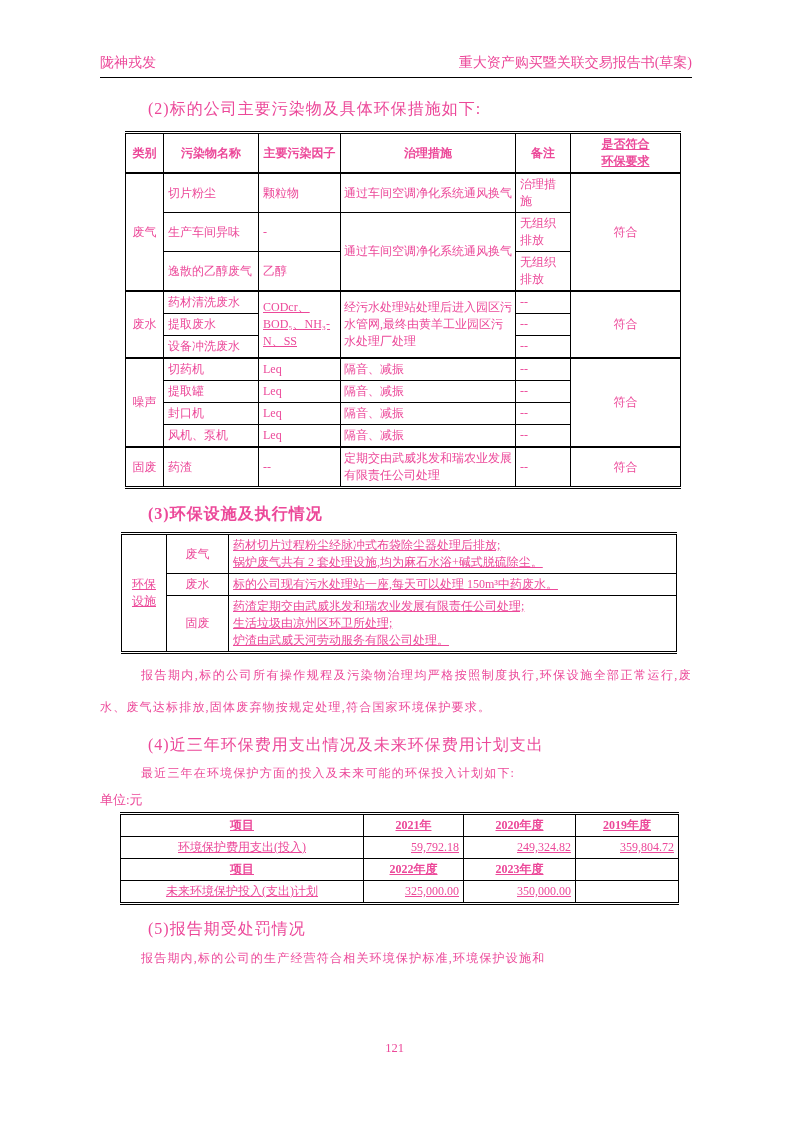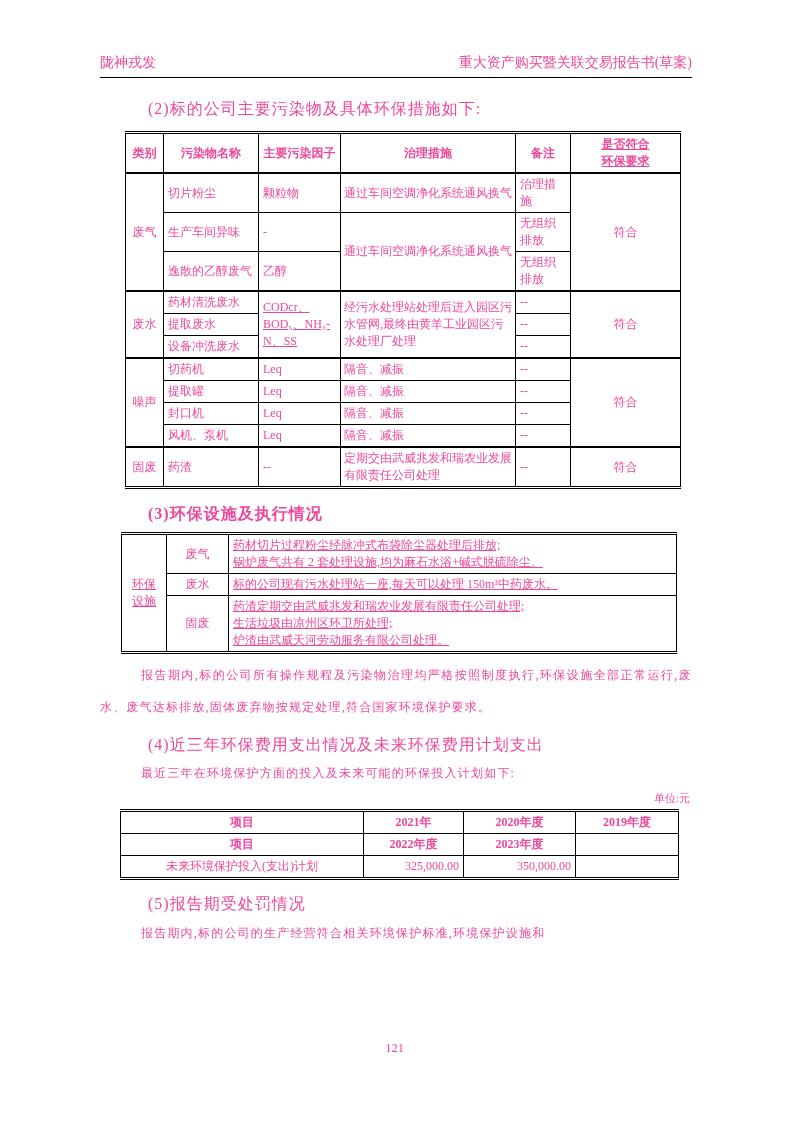--- a/index.html
+++ b/index.html
@@ -25,41 +25,41 @@
   .sec-4 { margin-top: 12px; }
   .sec-5 { margin-top: 14px; }
   
   .para {
     font-size: 12px; line-height: 32px; letter-spacing: 1.2px;
     text-align: justify; text-indent: 41px;
   }
   .para-main { margin-top: 5px; }
   .para-intro { margin-top: 1px; }
   .para-last { margin-top: 2px; }
-  .unit-line { text-align: right; font-size: 11px; margin: 2px 2px 3px 0; }
+  .unit-line { font-size: 13px; margin: 2px 2px 3px 0; }
   
   table.tbl {
     border-collapse: collapse; table-layout: fixed;
     font-size: 12px; line-height: 17px;
     border-top: 3px double #000; border-bottom: 3px double #000;
   }
   table.tbl td { border: 1px solid #000; padding: 2px 4px; vertical-align: middle; word-break: break-all; }
   .c { text-align: center; }
   .r { text-align: right; }
   .b td { font-weight: bold; }
   .pre { white-space: pre-line; text-decoration: underline; }
   tr.grp td { border-top: 2px solid #000; }
   
   .t1 { width: 555px; margin-left: 25px; }
   .t1 td.m { padding: 2px 3px; }
   
   .t2 { width: 555px; margin-left: 21px; }
   .t2 td { padding: 2px 6px; }
   
-  .t3 { width: 558px; margin-left: 20px; font-size: 12.5px; }
+  .t3 { width: 558px; margin-left: 20px; font-size: 12.5px; text-decoration: underline; }
   .t3 td { border-width: 2px 1px; padding: 5px 8px; }
   .footer-pg {
     position: absolute; left: 0; right: 4px; bottom: 66px;
     text-align: center; font-size: 12.5px;
   }
 </style>
 </head>
 <body>
 
 <div class="page">
@@ -208,20 +208,26 @@
         <col style="width:112px">
         <col style="width:103px">
     </colgroup>
     <tbody>
       <tr class="b">
         <td class="c">项目</td>
         <td class="c">2021年</td>
         <td class="c">2020年度</td>
         <td class="c">2019年度</td>
       </tr>
+      <tr>
+        <td class="c">环境保护费用支出(投入)</td>
+        <td class="r">59,792.18</td>
+        <td class="r">249,324.82</td>
+        <td class="r">359,804.72</td>
+      </tr>
       <tr class="b">
         <td class="c">项目</td>
         <td class="c">2022年度</td>
         <td class="c">2023年度</td>
         <td class="c"></td>
       </tr>
       <tr>
         <td class="c">未来环境保护投入(支出)计划</td>
         <td class="r">325,000.00</td>
         <td class="r">350,000.00</td>

